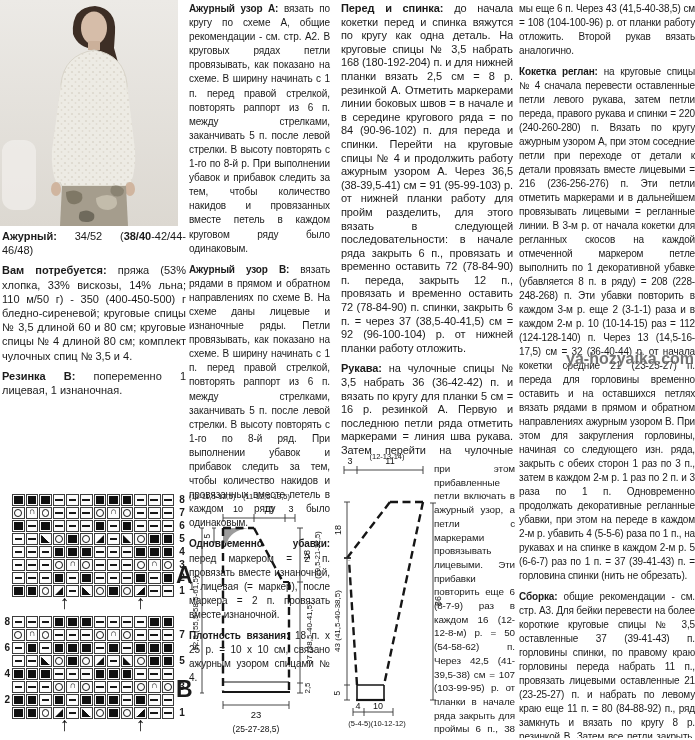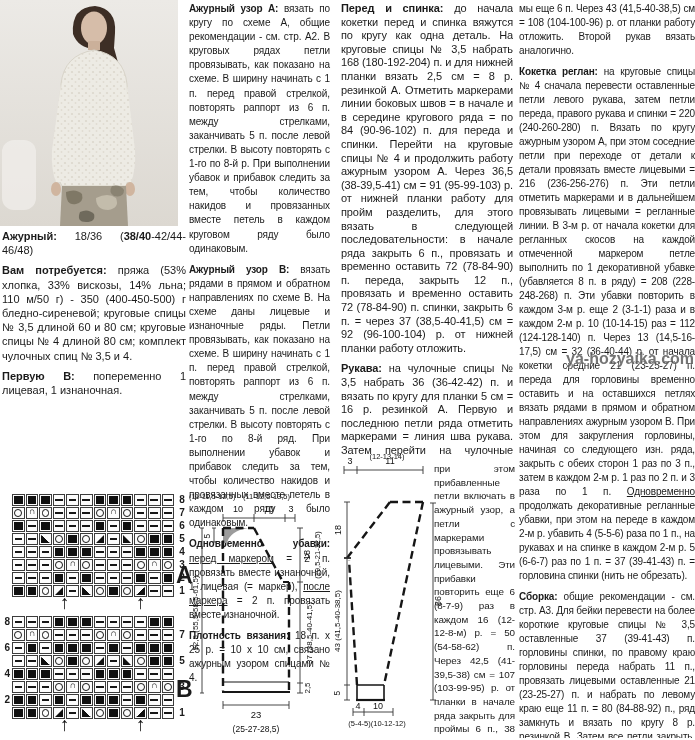--- a/index.html
+++ b/index.html
@@ -1,21 +1,21 @@
 <!DOCTYPE html>
 <html><head>
 <meta charset="utf-8">
 <style>
   html,body{margin:0;padding:0;background:#ffffff;}
   #page{position:relative;width:695px;height:740px;background:#fff;overflow:hidden;
         font-family:"Liberation Sans",sans-serif;color:#1b1b1b;}
   .col{position:absolute;text-align:justify;}
   .col p{margin:0 0 7px 0;}
   .col b{font-weight:700;}
-  .ul{text-decoration:underline;}
+  .ul{}
   #col1{left:2px;top:229px;width:184px;font-size:11px;line-height:14.2px;}
   #col1 p{margin:0 0 6px 0;}
   #col2{left:189px;top:2px;width:141px;font-size:10px;line-height:14.1px;letter-spacing:-0.1px;}
   #col3a{left:341px;top:2px;width:172px;height:456px;overflow:hidden;font-size:11px;line-height:13.6px;letter-spacing:-0.1px;}
   #col3b{left:434px;top:462px;width:81px;height:276px;overflow:hidden;font-size:9.9px;line-height:13.7px;letter-spacing:-0.1px;}
   #col4{left:519px;top:2px;width:176px;height:736px;overflow:hidden;font-size:10px;line-height:14.0px;letter-spacing:-0.15px;}
   #photo{position:absolute;left:0;top:0;width:178px;height:226px;}
   #watermark{position:absolute;left:566px;top:350px;width:132px;font-size:16px;font-weight:700;
              color:#5d5d5d;opacity:.85;text-shadow:0 0 2px #fff,0 0 1px #fff;letter-spacing:0;}
   
@@ -69,23 +69,23 @@
         <path d="M62,186 h64 l2,40 h-68 z" fill="#a59d8d"></path>
         <path d="M66,192 q10,-4 16,2 q2,8 -6,10 q-10,2 -10,-12" fill="#7f7866"></path>
         <path d="M96,198 q12,-6 20,0 q4,10 -8,12 q-12,0 -12,-12" fill="#c3bcab"></path>
         <path d="M80,212 q8,-4 14,2 q2,8 -8,8 q-10,0 -6,-10" fill="#6f6a5c"></path>
         <path d="M112,186 q8,-2 12,4 q0,8 -10,6 q-6,-4 -2,-10" fill="#8a8372"></path>
       </g>
     </g>
   </svg>
 
   <div id="col1" class="col">
-      <p><b>Ажурный:</b> <span>18/36 (</span><b>38/40</b><span>-42/44-46/48)</span></p>
+      <p><b>Ажурный:</b> <span>34/52 (</span><b>38/40</b><span>-42/44-46/48)</span></p>
       <p><b>Вам потребуется:</b> <span>пряжа (53% хлопка, 33% вискозы, 14% льна; 110 м/50 г) - 350 (400-450-500) г бледно-сиреневой; круговые спицы № 3,5 длиной 60 и 80 см; круговые спицы № 4 длиной 80 см; комплект чулочных спиц № 3,5 и 4.</span></p>
-      <p><b>Первую В:</b> <span>попеременно 1 лицевая, 1 изнаночная.</span></p>
+      <p><b>Резинка В:</b> <span>попеременно 1 лицевая, 1 изнаночная.</span></p>
     </div>
   <div id="col2" class="col">
       <p><b>Ажурный узор А:</b> <span>вязать по кругу по схеме А, общие рекомендации - см. стр. А2. В круговых рядах петли провязывать, как показано на схеме. В ширину начинать с 1 п. перед правой стрелкой, повторять раппорт из 6 п. между стрелками, заканчивать 5 п. после левой стрелки. В высоту повторять с 1-го по 8-й р. При выполнении убавок и прибавок следить за тем, чтобы количество накидов и провязанных вместе петель в каждом круговом ряду было одинаковым.</span></p>
       <p><b>Ажурный узор В:</b> <span>вязать рядами в прямом и обратном направлениях по схеме В. На схеме даны лицевые и изнаночные ряды. Петли провязывать, как показано на схеме. В ширину начинать с 1 п. перед правой стрелкой, повторять раппорт из 6 п. между стрелками, заканчивать 5 п. после левой стрелки. В высоту повторять с 1-го по 8-й ряд. При выполнении убавок и прибавок следить за тем, чтобы количество накидов и провязанных вместе петель в каждом ряду было одинаковым.</span></p>
       <p><b>Одновременно убавки:</b> <span class="ul">перед маркером</span><span> = 2 п. провязать вместе изнаночной, 1 лицевая (= маркер), </span><span class="ul">после маркера</span><span> = 2 п. провязать вместе изнаночной.</span></p>
       <p><b>Плотность вязания:</b> <span>18 п. х 25 р. = 10 х 10 см, связано ажурным узором спицами № 4.</span></p>
     </div>
   <div id="col3a" class="col">
       <p><b>Перед и спинка:</b> <span>до начала кокетки перед и спинка вяжутся по кругу как одна деталь. На круговые спицы № 3,5 набрать 168 (180-192-204) п. и для нижней планки вязать 2,5 см = 8 р. резинкой А. Отметить маркерами линии боковых швов = в начале и в середине кругового ряда = по 84 (90-96-102) п. для переда и спинки. Перейти на круговые спицы № 4 и продолжить работу ажурным узором А. Через 36,5 (38-39,5-41) см = 91 (95-99-103) р. от нижней планки работу для пройм разделить, для этого вязать в следующей последовательности: в начале ряда закрыть 6 п., провязать и временно оставить 72 (78-84-90) п. переда, закрыть 12 п., провязать и временно оставить 72 (78-84-90) п. спинки, закрыть 6 п. = через 37 (38,5-40-41,5) см = 92 (96-100-104) р. от нижней планки работу отложить.</span></p>
       <p><b>Рукава:</b> <span>на чулочные спицы № 3,5 набрать 36 (36-42-42) п. и вязать по кругу для планки 5 см = 16 р. резинкой А. Первую и последнюю петли ряда отметить маркерами = линия шва рукава. Затем перейти на чулочные спицы № 4 и продолжить работу ажурным узором А. Через 2,5 (1,5-3-5) см = 6 (4-8-12) р. от планки прибавить для скосов с обеих сторон от маркеров по 1 п.,</span></p>

